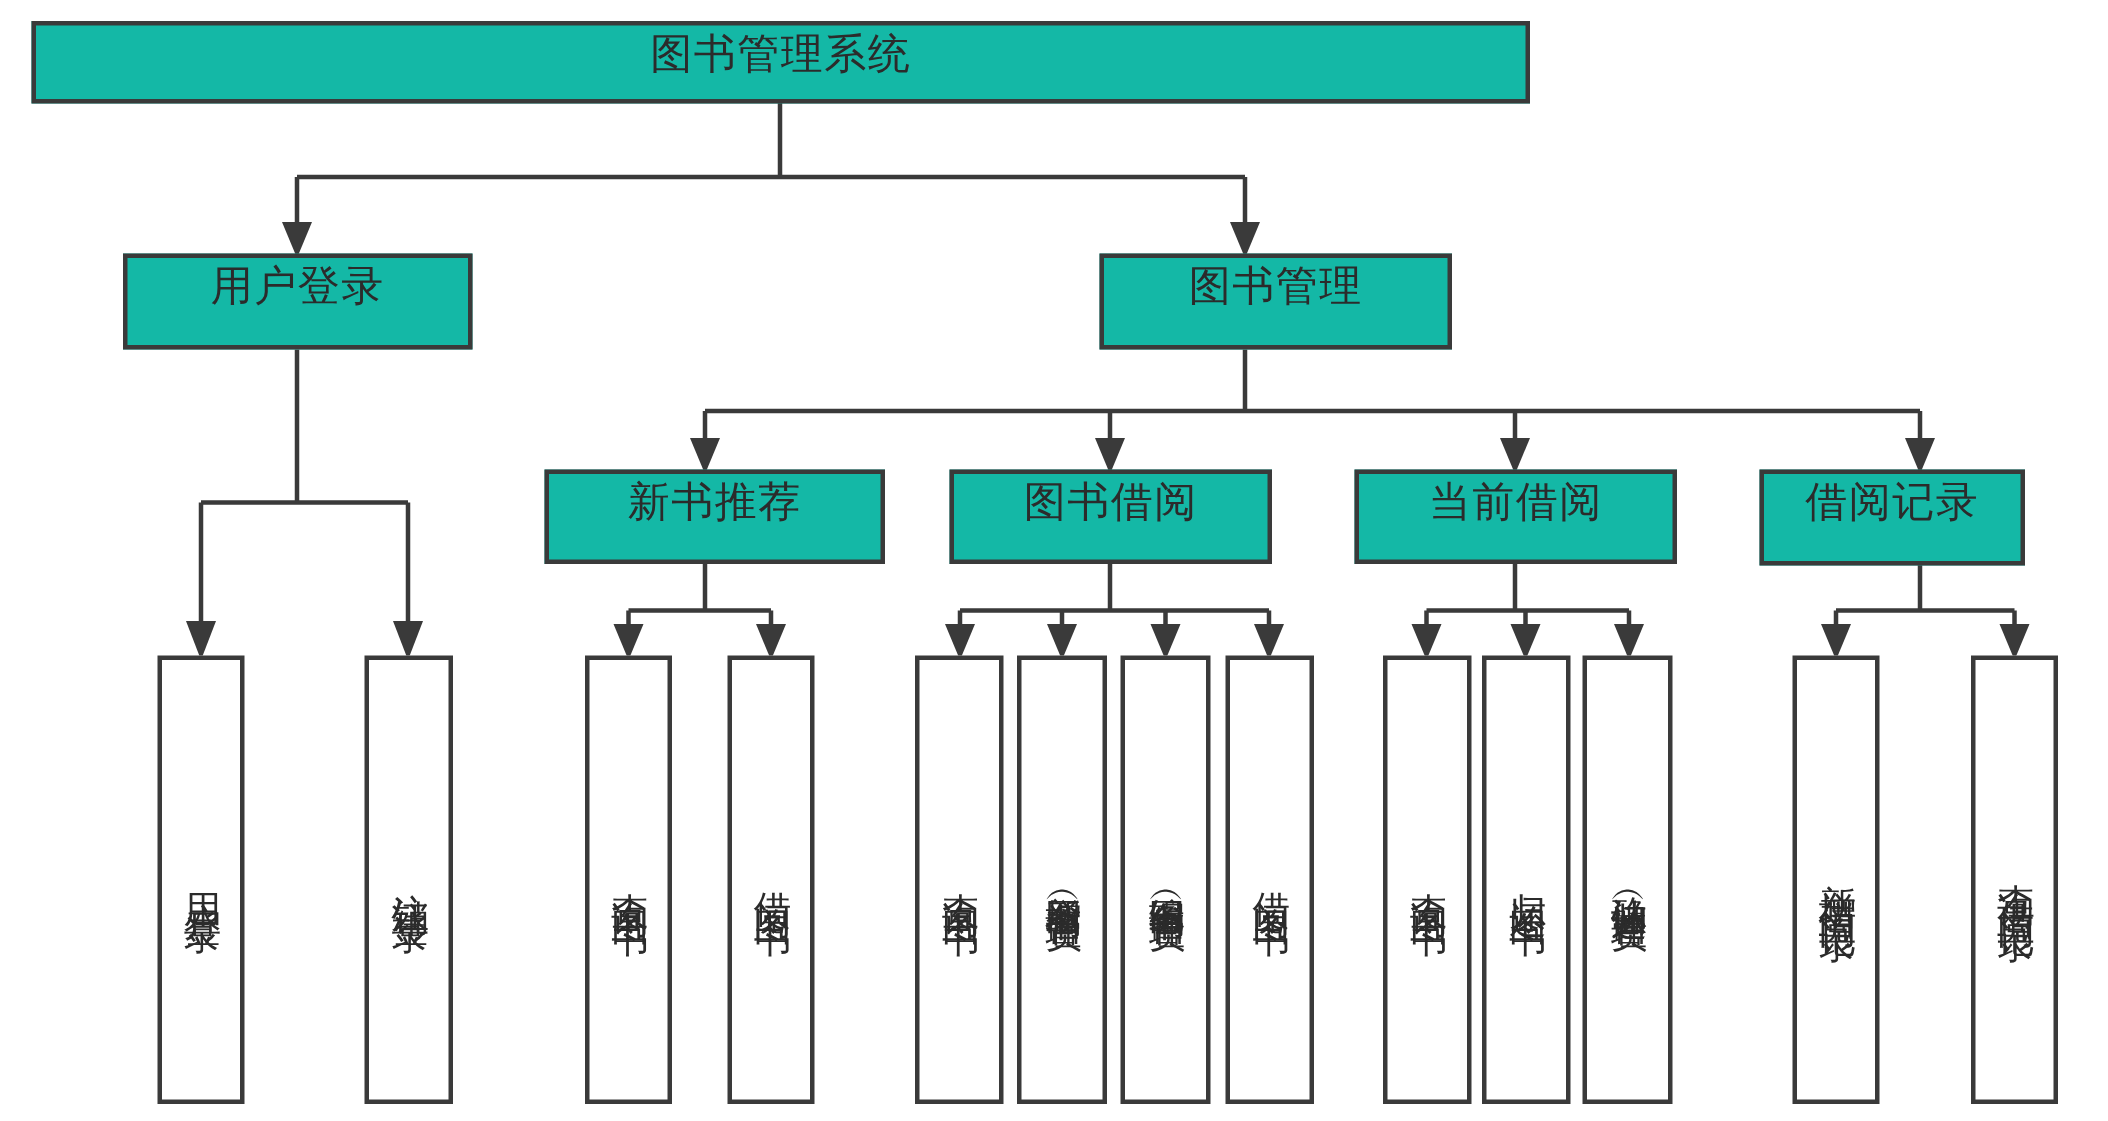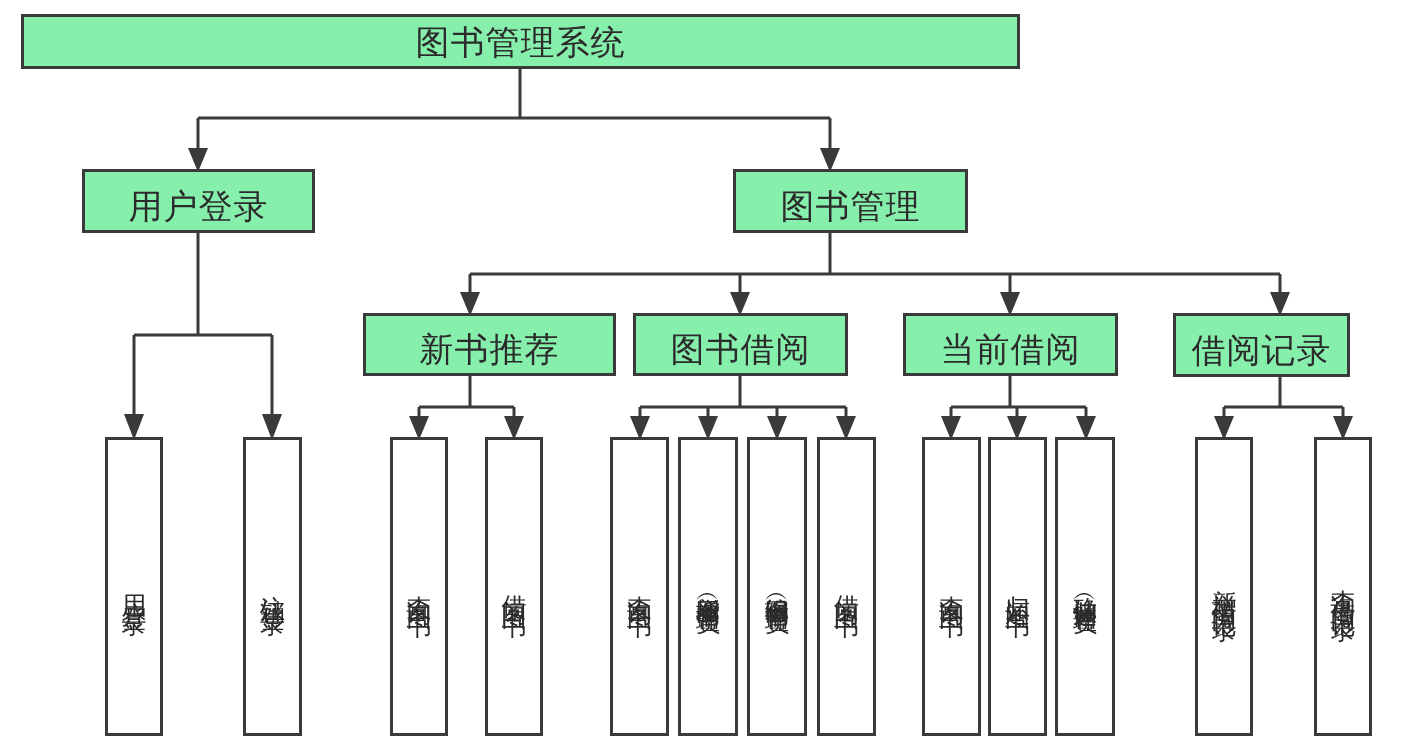--- a/index.html
+++ b/index.html
@@ -13,23 +13,23 @@
     width:1405px;height:747px;
     background:var(--background);
     font-family:"Liberation Sans","DejaVu Sans",sans-serif;
     color:var(--text);
     overflow:hidden;
   }
   .stage{position:relative;width:1405px;height:747px;}
   .connectors{position:absolute;left:0;top:0;z-index:0;}
   .hbox{
     position:absolute;z-index:1;box-sizing:border-box;
-    border:3px solid var(--line);background:#86efac;
-    display:flex;align-items:flex-end;justify-content:center;
-    font-size:34px;letter-spacing:1px;color:var(--text);
+    border:3px solid var(--line);background:#14b8a6;
+    display:flex;align-items:flex-start;justify-content:center;
+    font-size:28px;letter-spacing:1px;color:var(--text);
     white-space:nowrap;
   }
   .vbox{
     position:absolute;z-index:1;box-sizing:border-box;
     border:3px solid var(--line);background:#fff;
     display:flex;align-items:center;justify-content:center;
     top:437px;height:299px;
   }
   .vlabel{
     writing-mode:vertical-rl;text-orientation:mixed;
@@ -92,21 +92,21 @@
     <span>图书管理系统</span>
   </div>
 
   <div class="hbox" style="left:82px;top:169px;width:233px;height:64px;">
     <span>用户登录</span>
   </div>
   <div class="hbox" style="left:712px;top:169px;width:235px;height:64px;margin-left:21px;">
     <span>图书管理</span>
   </div>
 
-  <div class="hbox" style="left:363px;top:313px;width:253px;height:63px;">
+  <div class="hbox" style="left:363px;top:313px;width:227px;height:63px;">
     <span>新书推荐</span>
   </div>
   <div class="hbox" style="left:633px;top:313px;width:215px;height:63px;">
     <span>图书借阅</span>
   </div>
   <div class="hbox" style="left:903px;top:313px;width:215px;height:63px;">
     <span>当前借阅</span>
   </div>
   <div class="hbox" style="left:1173px;top:313px;width:177px;height:64px;">
     <span>借阅记录</span>

